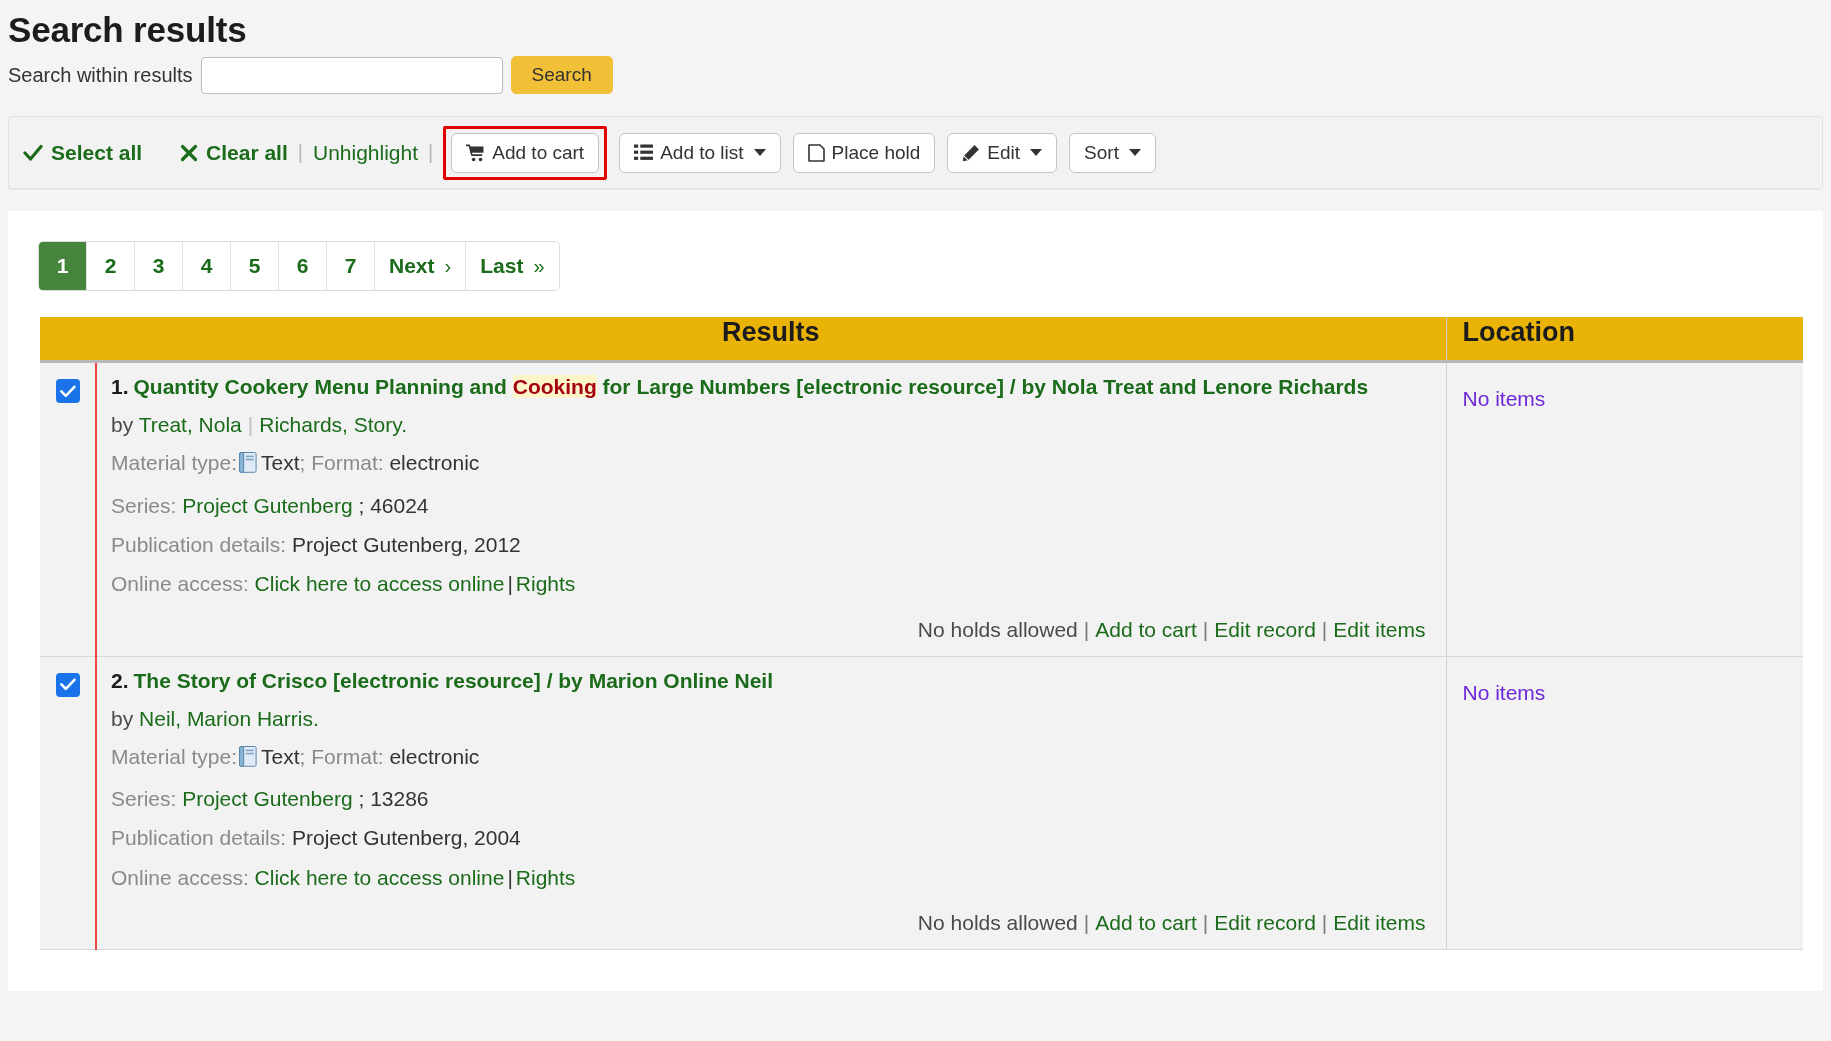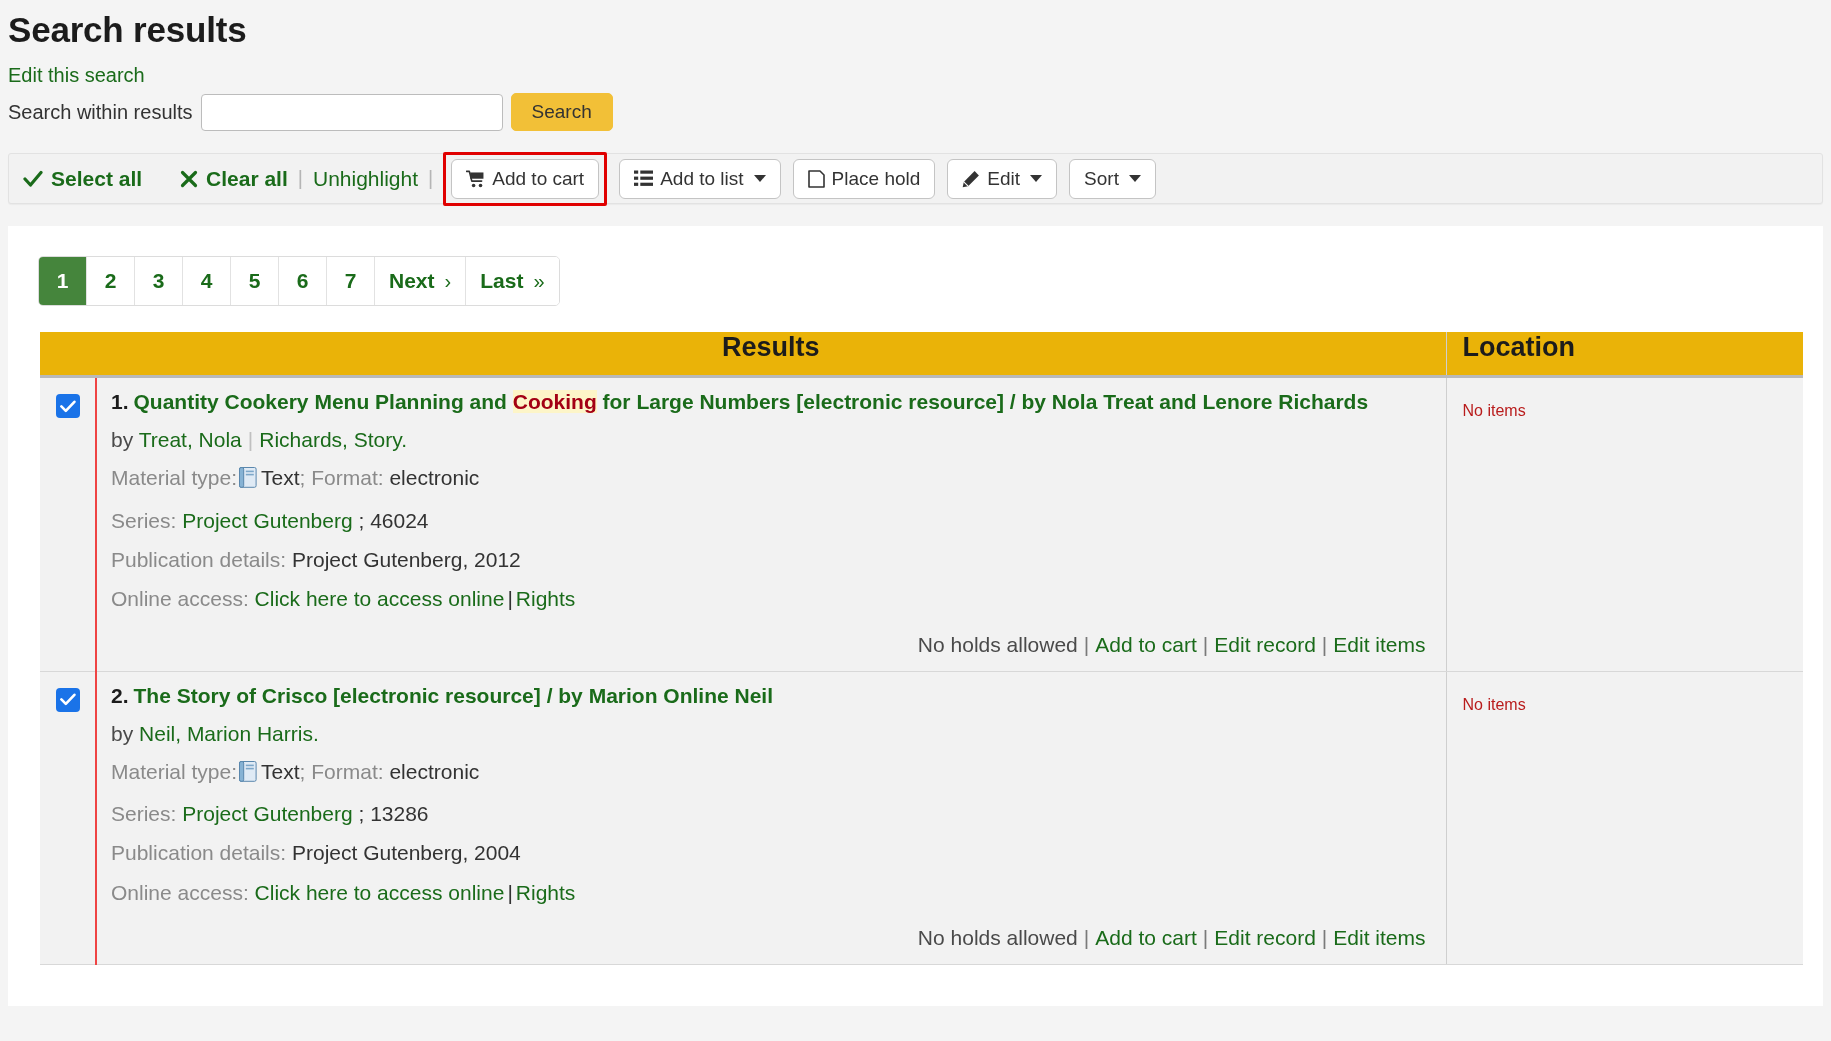--- a/index.html
+++ b/index.html
@@ -77,21 +77,21 @@
     font-family: "Liberation Sans", sans-serif;
   }
 
   
   .toolbar {
     position: relative;
     margin: 22px 8px 0 8px;
     background: #f2f2f2;
     border: 1px solid #e2e2e2;
     border-radius: 3px;
-    height: 51px;
+    height: 73px;
     display: flex;
     align-items: center;
     padding: 0 14px;
     gap: 0;
     box-shadow: 0 1px 1px rgba(0,0,0,0.04);
   }
   .tb-link {
     display: inline-flex;
     align-items: center;
     gap: 8px;
@@ -217,22 +217,22 @@
     text-align: center;
     padding-top: 16px;
   }
   td.cell-main {
     padding: 10px 14px 8px 14px;
     border-left: 2px solid #ef4444;
   }
   td.cell-location {
     padding: 24px 0 0 16px;
     border-left: 1px solid #cfcfcf;
-    font-size: 16px;
-    color: #b91c1c;
+    font-size: 21px;
+    color: #6d28d9;
   }
 
   .chk {
     width: 24px; height: 24px;
     background: #1a73e8;
     border-radius: 4px;
     display: inline-flex;
     align-items: center;
     justify-content: center;
     cursor: pointer;
@@ -285,23 +285,20 @@
   .row-actions a { color: #1a6b1a; text-decoration: none; }
   .row-actions .asep { color: #7a7a7a; padding: 0 6px; }
 </style>
 </head>
 <body>
 
 <div id="page">
 
   <h1 class="page-title">Search results</h1>
 
-  <div class="edit-search-row">
-    <a class="green-link">Edit this search</a>
-  </div>
 
   <div class="search-within">
     <span class="search-within-label">Search within results</span>
     <input class="search-within-input" type="text" placeholder="" style="">
     <button class="search-btn">Search</button>
   </div>
 
   <div class="toolbar">
 
     <a class="tb-link">

